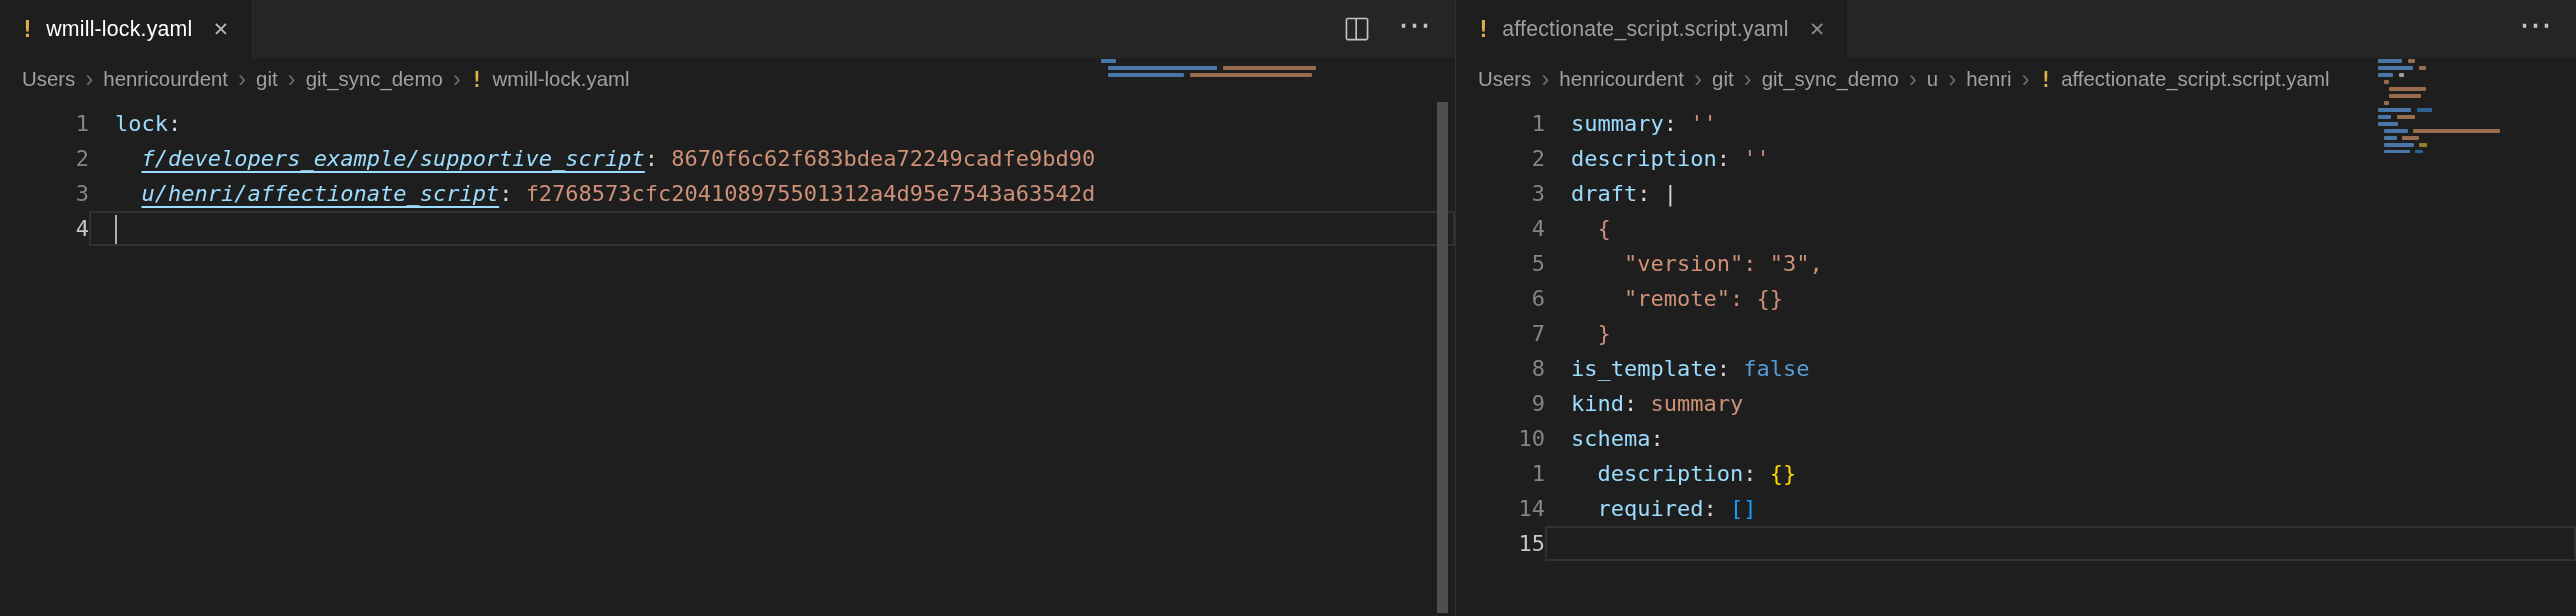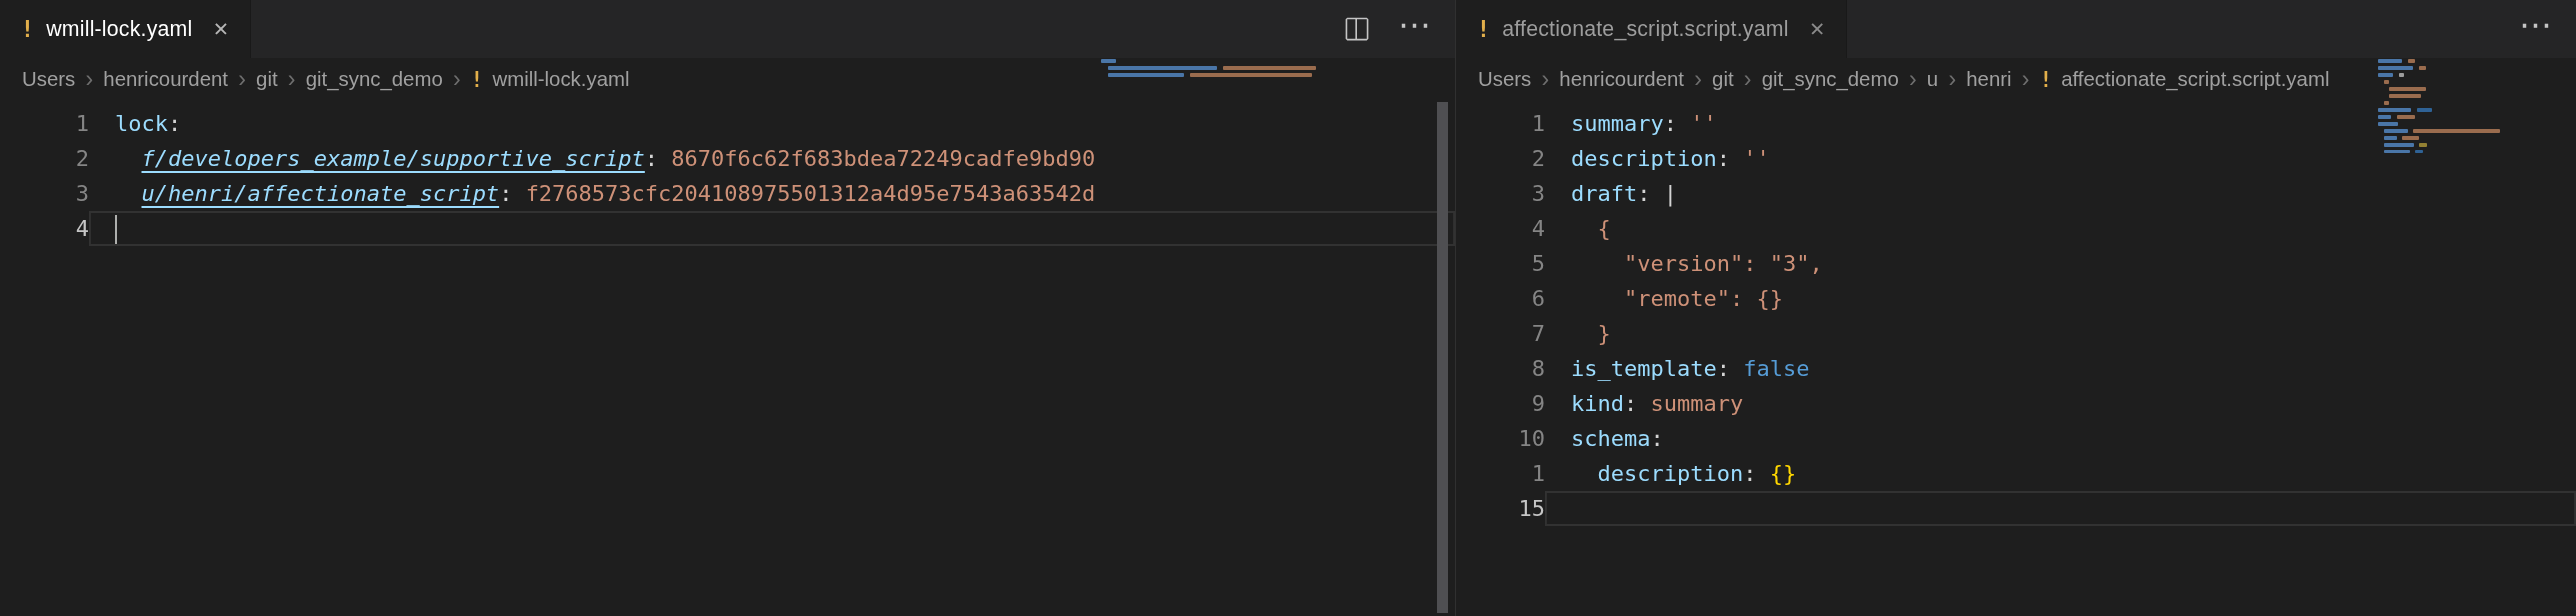--- a/index.html
+++ b/index.html
@@ -190,20 +190,24 @@
           <span class="code"><span class="tok tok-k">kind</span><span class="tok tok-p">:</span><span class="tok tok-w"> </span><span class="tok tok-s">summary</span></span>
         </div>
         <div class="line">
           <span class="ln">10</span>
           <span class="code"><span class="tok tok-k">schema</span><span class="tok tok-p">:</span></span>
         </div>
         <div class="line">
           <span class="ln">1</span>
           <span class="code"><span class="tok tok-w">  </span><span class="tok tok-k">description</span><span class="tok tok-p">:</span><span class="tok tok-w"> </span><span class="tok tok-g">{}</span></span>
         </div>
+        <div class="line">
+          <span class="ln">14</span>
+          <span class="code"><span class="tok tok-w">  </span><span class="tok tok-k">required</span><span class="tok tok-p">:</span><span class="tok tok-w"> </span><span class="tok tok-a">[]</span></span>
+        </div>
         <div class="line current">
           <span class="ln active">15</span>
           <span class="code"></span>
         </div>
       </div>
   </div>
   <div class="minimap" id="mm-right">
       <div class="mm-row" style="padding-left: 0px;">
         <span class="mm-seg" style="width: 24px; background: rgb(74, 118, 168);"></span>
         <span class="mm-seg" style="width: 7.4px; background: rgb(154, 108, 78);"></span>

